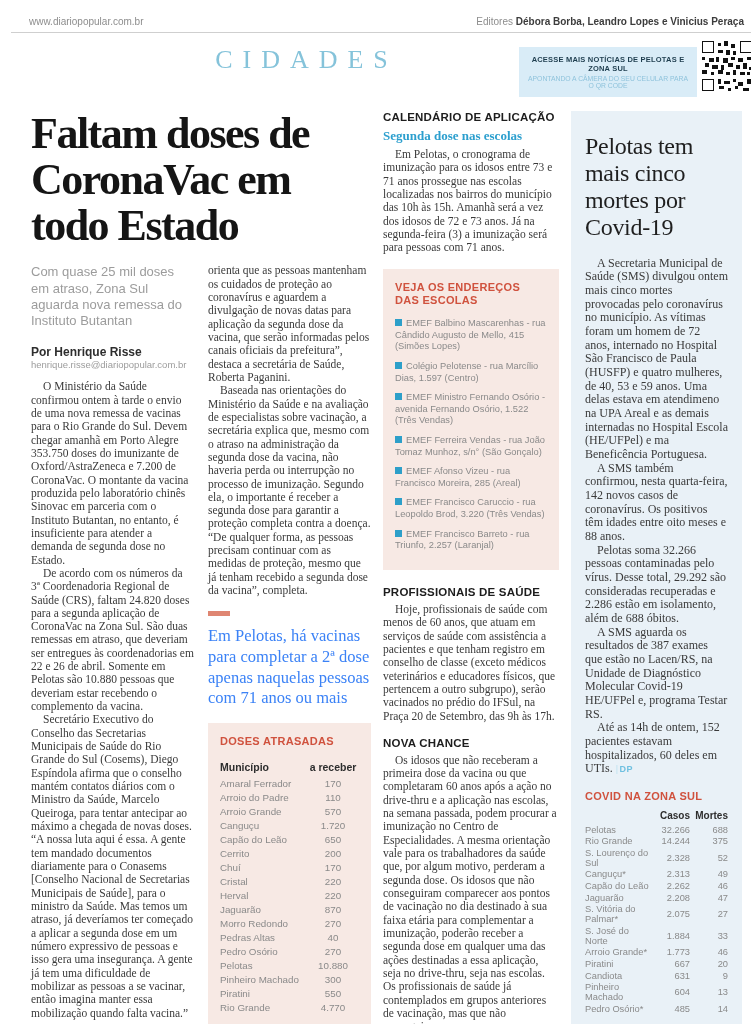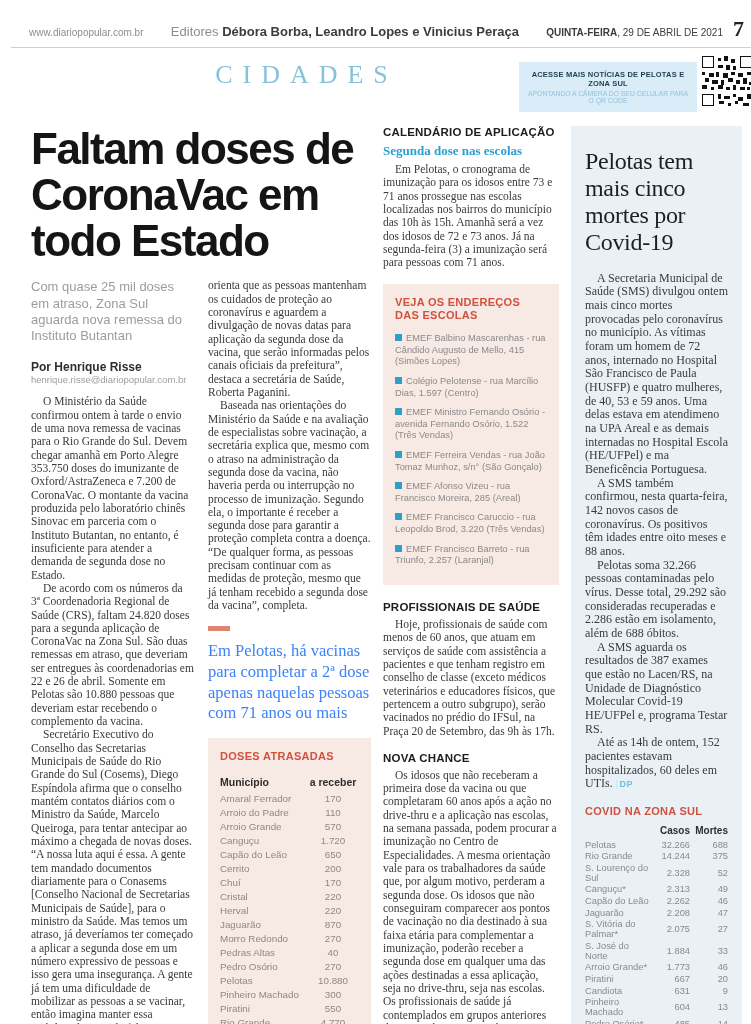--- a/index.html
+++ b/index.html
@@ -5,21 +5,21 @@
   * { margin:0; padding:0; box-sizing:border-box; }
   html,body { background:#ffffff; }
   body { width:751px; font-family:"Liberation Serif", serif; color:#3a3a3a; }
   .page { width:751px; height:1024px; background:#fff; overflow:hidden; position:relative;margin-left:11px; }
 
   
   .top-header { display:flex; justify-content:space-between; align-items:baseline;
     padding:16px 18px 5px 18px; border-bottom:1px solid #cfcfcf;
     font-family:"Liberation Sans", sans-serif; }
   .site-url { font-size:10px; color:#8d8d8d; }
-  .editors { font-size:13px; color:#8d8d8d; }
+  .editors { font-size:10px; color:#8d8d8d; }
   .editors b { color:#3c3c3c; }
   .dateline { font-size:10px; color:#3c3c3c; display:flex; align-items:baseline; gap:10px; }
   .dateline .day { font-weight:bold; }
   .page-num { font-family:"Liberation Serif", serif; font-size:22px; font-weight:bold; color:#222; }
 
   
   .section-row { position:relative; height:72px; }
   .section-title { position:absolute; left:0; right:160px; top:12px; text-align:center;
     font-family:"Liberation Serif", serif; font-size:26px; letter-spacing:10px;
     color:#85c3da; font-weight:400; }
@@ -29,21 +29,21 @@
   .qr-notice .l1 { font-size:7.5px; font-weight:bold; color:#1e3d4e; letter-spacing:0.2px; }
   .qr-notice .l2 { font-size:6.8px; color:#8fc3dc; margin-top:2px; }
   .qr-svg { width:50px; height:50px; display:block; }
 
   
   .content { display:flex; gap:12px; padding:6px 20px 0 20px; }
   .article-left { width:340px; flex:0 0 340px; }
   .col3 { width:176px; flex:0 0 176px; }
   .col4 { width:171px; flex:0 0 171px; }
 
-  h1.headline { font-family:Liberation Sans, sans-serif; font-weight:bold; color:#151515;
+  h1.headline { font-family:Liberation Serif, serif; font-weight:bold; color:#151515;
     font-size:44px; line-height:1.04; letter-spacing:-1.5px; margin-bottom:16px; }
 
   .two-col { display:flex; gap:14px; }
   .colA, .colB { width:163px; flex:0 0 163px; }
 
   .subtitle { font-family:"Liberation Sans", sans-serif; color:#9c9c9c; font-size:13px;
     line-height:1.25; margin-bottom:16px; }
   .byline { font-family:"Liberation Sans", sans-serif; font-size:12px; font-weight:bold;
     color:#2e2e2e; }
   .byline-email { font-family:"Liberation Sans", sans-serif; font-size:9.5px; color:#9c9c9c;
@@ -104,24 +104,20 @@
 </head>
 <body>
 
 <div class="page">
 
   <div class="top-header">
     <span class="site-url">www.diariopopular.com.br</span>
     <span class="editors">
       <span>Editores</span>
       <b>Débora Borba, Leandro Lopes e Vinicius Peraça</b>
-    </span>
-    <span class="dateline">
-      <span><span class="day">QUINTA-FEIRA</span><span>, 29 DE ABRIL DE 2021</span></span>
-      <span class="page-num">7</span>
     </span>
   </div>
 
   <div class="section-row">
     <div class="section-title">CIDADES</div>
     <div class="qr-cluster">
       <div class="qr-notice">
         <div class="l1">ACESSE MAIS NOTÍCIAS DE PELOTAS E ZONA SUL</div>
         <div class="l2">APONTANDO A CÂMERA DO SEU CELULAR PARA O QR CODE</div>
       </div>

